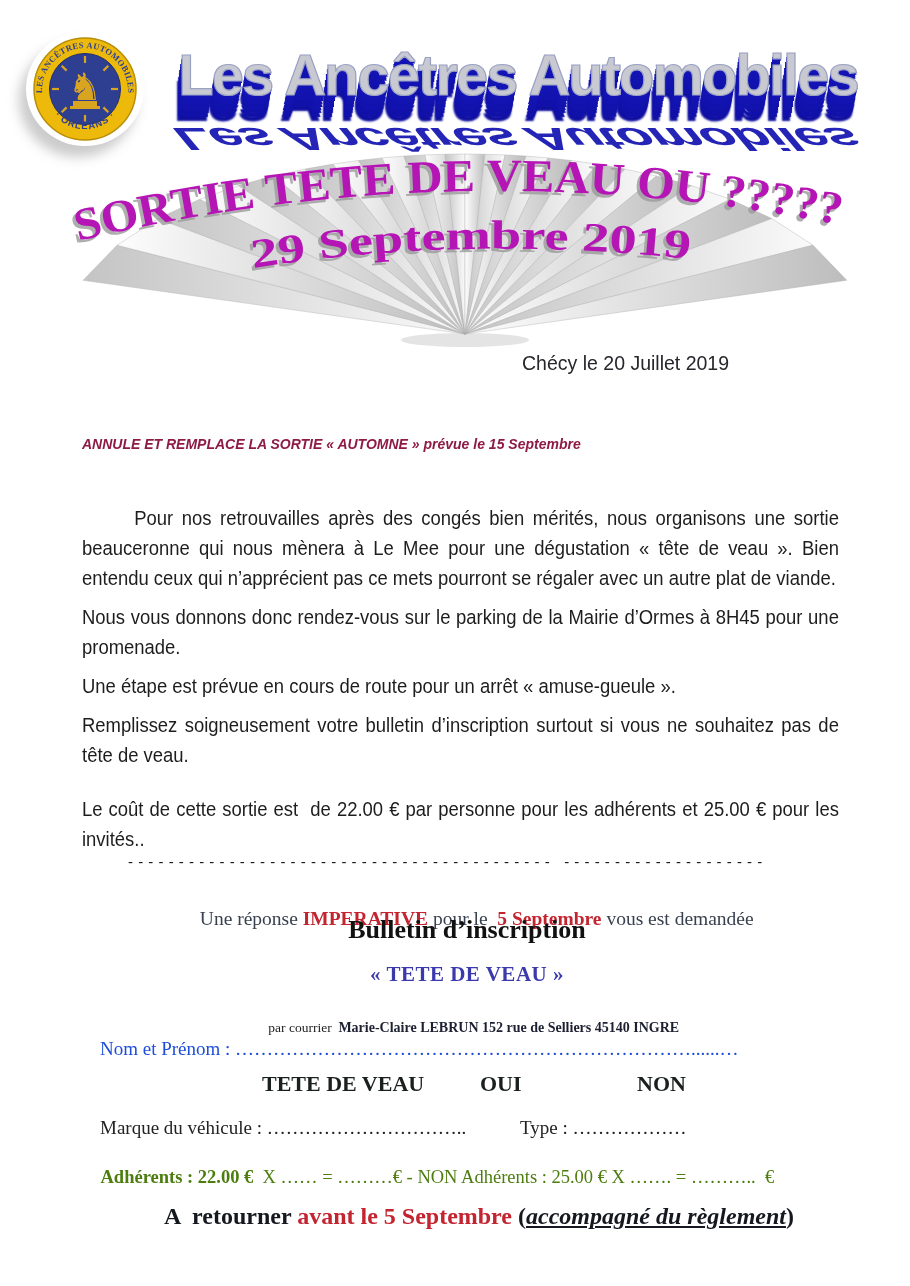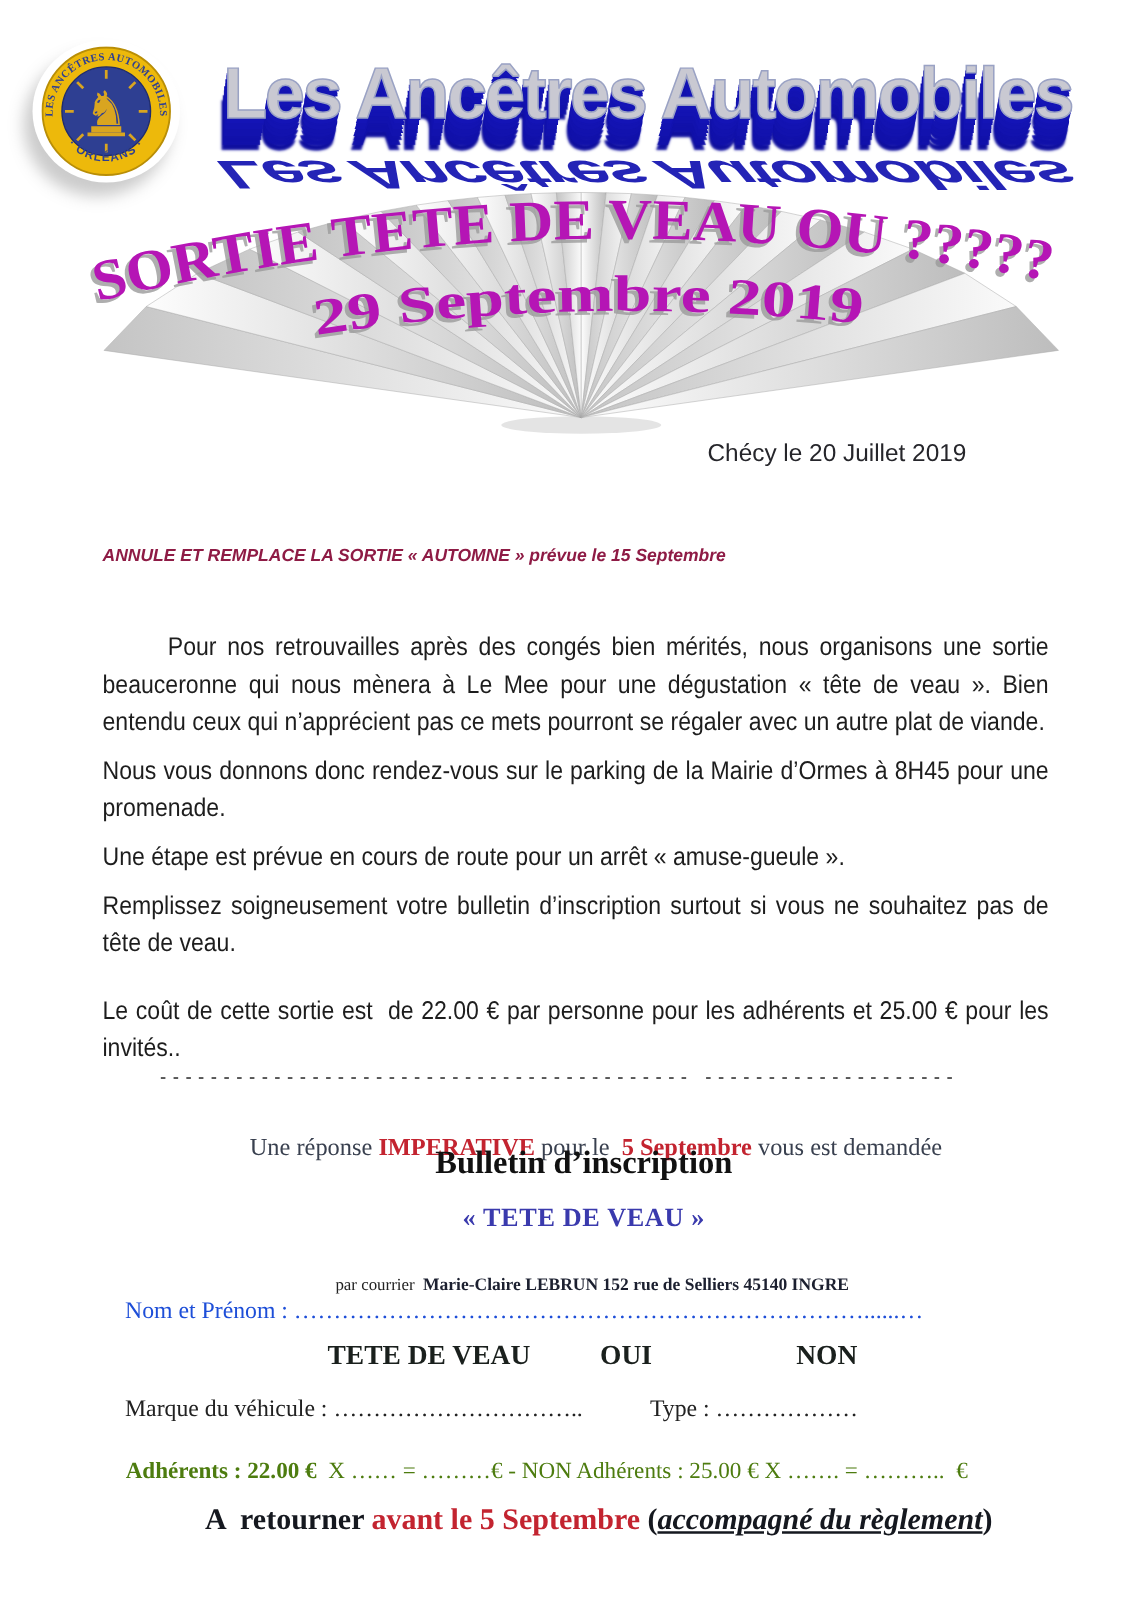--- a/index.html
+++ b/index.html
@@ -20,21 +20,21 @@
         -2px 9px 0 #1313b2,-2px 12px 0 #1212ae,-3px 15px 0 #1212ae,
         -3px 18px 1px #1111aa,-4px 22px 1px #1111aa,-5px 26px 2px #10109f;}
   .wa-reflect{top:104px;z-index:2;color:#1212b0;opacity:.92;
         transform:skewX(40deg) scaleY(-0.55);}
 
   
   .fan{position:absolute;left:68px;top:146px;width:790px;height:205px;z-index:4;}
   .fan text{font-family:"Liberation Serif","DejaVu Serif",serif;font-weight:bold;}
 
   
-  .dateline{position:absolute;left:522px;top:352px;font-size:19.5px;color:#26262b;margin-left:44px;}
+  .dateline{position:absolute;left:522px;top:352px;font-size:19.5px;color:#26262b;}
   .notice{position:absolute;left:82px;top:436px;width:770px;font-size:14px;font-weight:bold;
           font-style:italic;color:#8e1b45;white-space:nowrap;}
   .bodytext{position:absolute;left:82px;top:503px;width:841px;
           transform:scaleX(0.9);transform-origin:0 0;
           font-size:20.5px;line-height:30px;text-align:justify;color:#1d1d1d;}
   .bodytext p{margin:0 0 9px 0;hyphens:manual;}
   .bodytext p.indent{text-indent:58px;}
   .bodytext p.cost{margin-top:24px;white-space:pre-wrap;}
 
   

